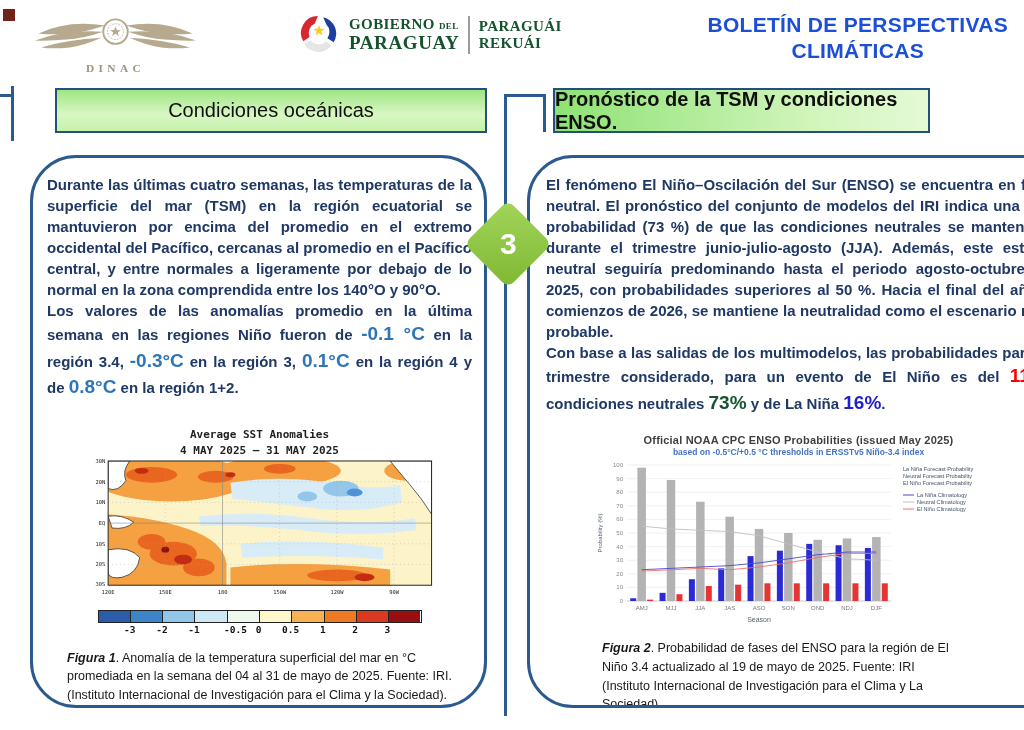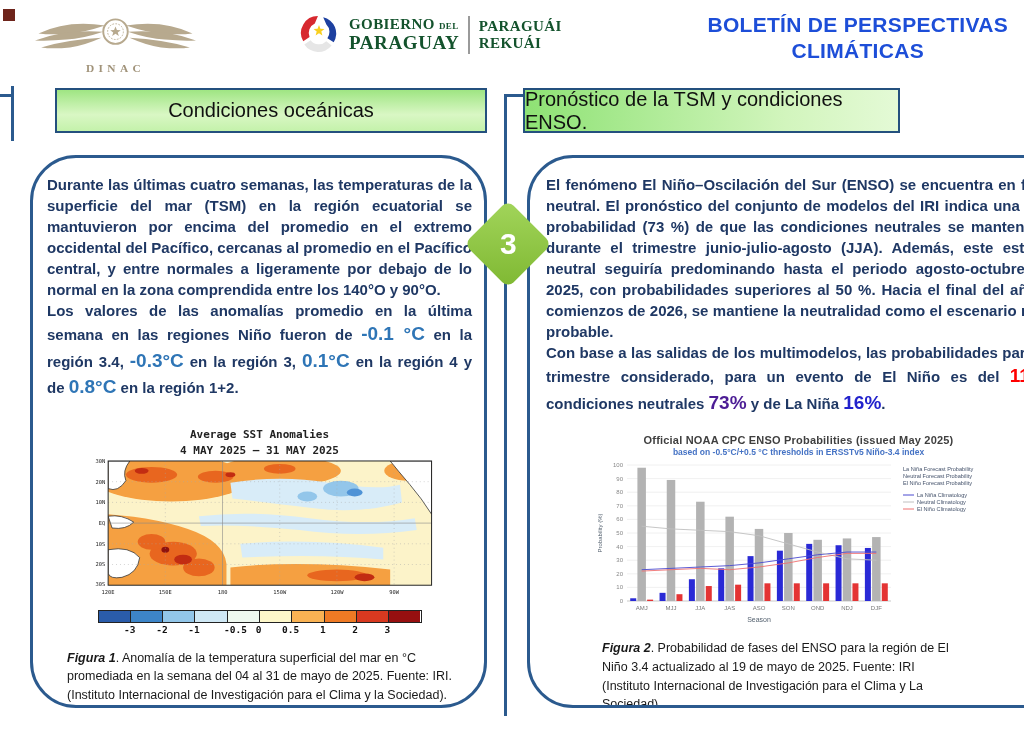--- a/index.html
+++ b/index.html
@@ -17,36 +17,36 @@
   .gov-div{width:1.5px;height:38px;background:#9a9a9a;}
   .gov-r{font-size:15px;font-weight:700;line-height:1.15;letter-spacing:.4px;}
   .main-title{position:absolute;right:16px;top:12px;text-align:center;
               font-size:21px;font-weight:700;color:#1d4ed8;line-height:1.25;letter-spacing:.3px;}
   .main-title span{display:block;}
   
   .cline{position:absolute;background:#2b5a8e;}
   .sec-box{position:absolute;top:88px;height:45px;border:2px solid #24507e;box-sizing:border-box;
            display:flex;align-items:center;justify-content:center;font-size:20px;color:#101010;}
   .sec-left{left:55px;width:432px;background:linear-gradient(180deg,#9fe583 0%,#d9f7c4 60%,#c4f2ab 100%);}
-  .sec-right{left:523px;width:377px;background:linear-gradient(90deg,#8ee274 0%,#d2f5bd 70%,#e4fad6 100%);}
+  .sec-right{left:553px;width:377px;background:linear-gradient(90deg,#8ee274 0%,#d2f5bd 70%,#e4fad6 100%);font-weight:bold;}
   .diamond{position:absolute;left:477px;top:213px;width:62px;height:62px;transform:rotate(45deg);
            background:linear-gradient(135deg,#a2d55b,#7fb832);border-radius:8px;
            display:flex;align-items:center;justify-content:center;z-index:5;}
   .diamond span{transform:rotate(-45deg);color:#fff;font-size:30px;font-weight:700;}
   
   .panel{position:absolute;top:155px;height:553px;background:#fff;border:3px solid #2b5a8e;
          border-radius:46px;box-sizing:border-box;overflow:hidden;}
   .panel-left{left:30px;width:457px;}
   .panel-right{left:527px;width:541px;}
   .inner{padding:16px 12px 0 14px;}
   .inner-r{padding:16px 14px 0 16px;}
   .body-p{margin:0;font-size:15px;line-height:1.40;font-weight:700;color:#1f3864;text-align:justify;}
   .val-blue{color:#2e75b6;font-size:19px;}
   .val-red{color:#ff0000;font-size:19px;}
-  .val-dark{color:#4c1d95;font-size:19px;}
+  .val-dark{color:#14532d;font-size:19px;}
   .val-blue2{color:#2222cc;font-size:19px;}
   
   .fig1{margin-top:26px;text-align:center;}
   .fig1-title{font-family:"DejaVu Sans Mono",monospace;font-weight:700;font-size:11px;color:#222;line-height:1.45;}
   .cb-wrap{width:324px;margin:5px auto 0;}
   .cb-row{display:flex;height:13px;border:1px solid #222;box-sizing:border-box;}
   .cb-seg{flex:1;border-right:1px solid #222;}
   .cb-labels{position:relative;height:13px;margin-top:1px;font-family:"DejaVu Sans Mono",monospace;
              font-size:9.5px;font-weight:700;color:#111;}
   .cb-labels span{position:absolute;transform:translateX(-50%);}

